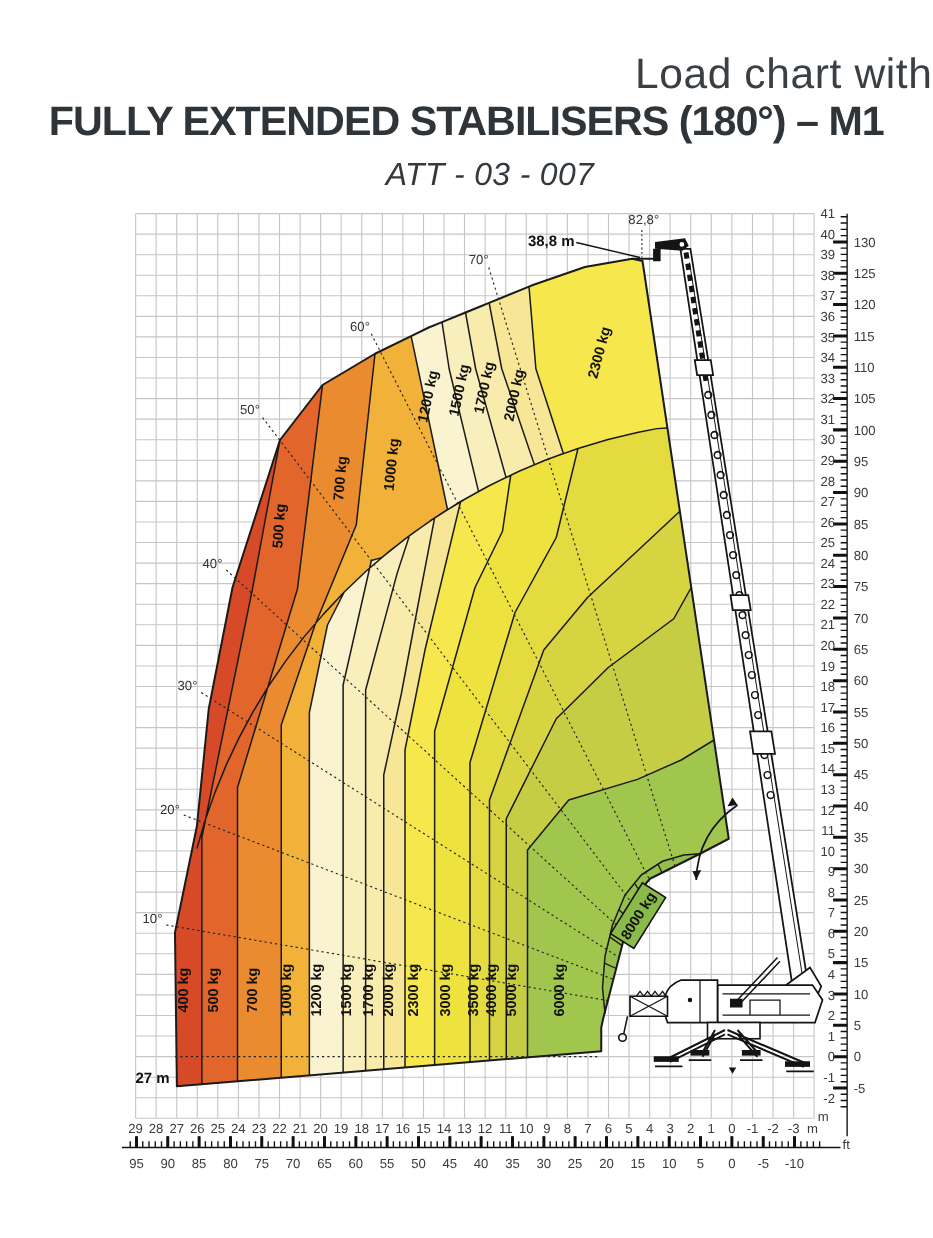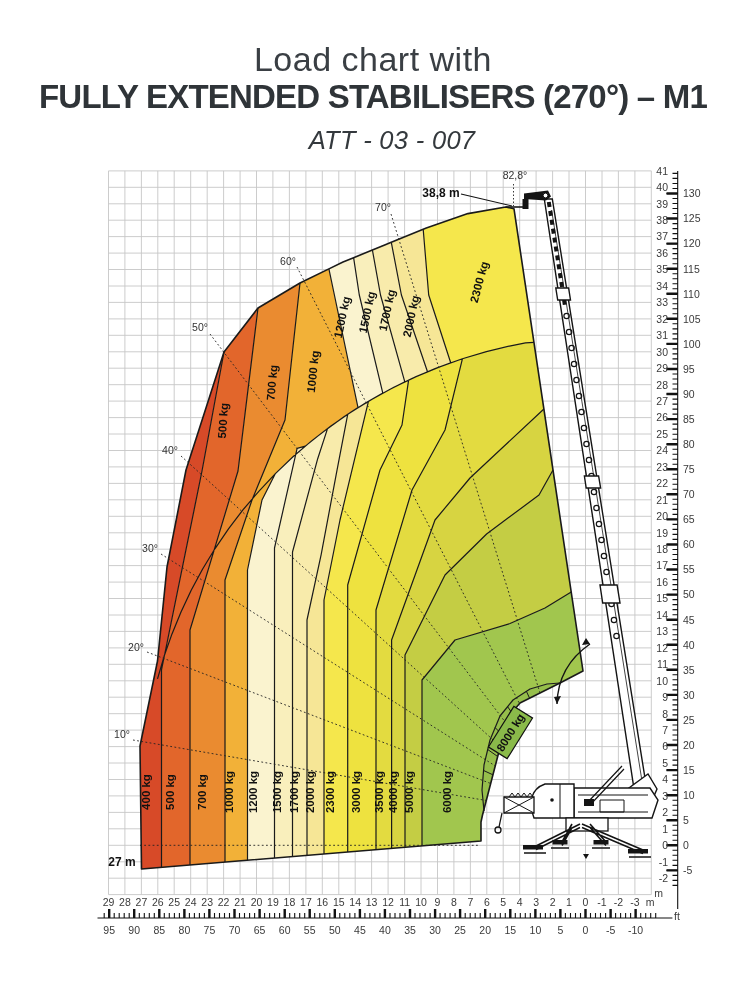--- a/index.html
+++ b/index.html
@@ -1,23 +1,23 @@
 <!DOCTYPE html>
 <html><head><meta charset="utf-8"><style>
 html,body{margin:0;padding:0;background:#fff;width:746px;height:990px;overflow:hidden}
 *{font-family:"Liberation Sans",sans-serif}
-.t1{position:absolute;top:40px;left:0;width:746px;text-align:center;font-size:34px;letter-spacing:0.5px;color:#3a3f44}
+.t1{position:absolute;top:40px;left:0;width:746px;text-align:right;font-size:34px;letter-spacing:0.5px;color:#3a3f44}
 .t2{position:absolute;top:78px;left:0;width:746px;text-align:center;font-size:33px;font-weight:bold;color:#2f3438;letter-spacing:-0.8px}
 .t3{position:absolute;top:126px;left:19px;width:746px;text-align:center;font-size:25.5px;letter-spacing:0.3px;font-style:italic;color:#34393d}
 </style></head>
 <body>
 
 <div class="t1">Load chart with</div>
 
-<div class="t2">FULLY EXTENDED STABILISERS (270°) – M1</div>
+<div class="t2">FULLY EXTENDED STABILISERS (180°) – M1</div>
 
 <div class="t3">ATT - 03 - 007</div>
 
 <svg width="746" height="990" viewBox="0 0 746 990" style="position:absolute;top:0;left:0">
 
 <path d="M651.3 170.9V894.6 M634.9 170.9V894.6 M618.4 170.9V894.6 M602.0 170.9V894.6 M585.5 170.9V894.6 M569.0 170.9V894.6 M552.6 170.9V894.6 M536.1 170.9V894.6 M519.7 170.9V894.6 M503.2 170.9V894.6 M486.8 170.9V894.6 M470.4 170.9V894.6 M453.9 170.9V894.6 M437.5 170.9V894.6 M421.0 170.9V894.6 M404.6 170.9V894.6 M388.1 170.9V894.6 M371.6 170.9V894.6 M355.2 170.9V894.6 M338.8 170.9V894.6 M322.3 170.9V894.6 M305.9 170.9V894.6 M289.4 170.9V894.6 M272.9 170.9V894.6 M256.5 170.9V894.6 M240.1 170.9V894.6 M223.6 170.9V894.6 M207.2 170.9V894.6 M190.7 170.9V894.6 M174.2 170.9V894.6 M157.8 170.9V894.6 M141.4 170.9V894.6 M124.9 170.9V894.6 M108.5 170.9V894.6 M108.5 894.6H651.3 M108.5 878.2H651.3 M108.5 861.8H651.3 M108.5 845.3H651.3 M108.5 828.8H651.3 M108.5 812.4H651.3 M108.5 795.9H651.3 M108.5 779.5H651.3 M108.5 763.0H651.3 M108.5 746.6H651.3 M108.5 730.1H651.3 M108.5 713.7H651.3 M108.5 697.2H651.3 M108.5 680.8H651.3 M108.5 664.3H651.3 M108.5 647.9H651.3 M108.5 631.4H651.3 M108.5 615.0H651.3 M108.5 598.5H651.3 M108.5 582.1H651.3 M108.5 565.6H651.3 M108.5 549.2H651.3 M108.5 532.8H651.3 M108.5 516.3H651.3 M108.5 499.8H651.3 M108.5 483.4H651.3 M108.5 466.9H651.3 M108.5 450.5H651.3 M108.5 434.0H651.3 M108.5 417.6H651.3 M108.5 401.1H651.3 M108.5 384.7H651.3 M108.5 368.2H651.3 M108.5 351.8H651.3 M108.5 335.3H651.3 M108.5 318.9H651.3 M108.5 302.4H651.3 M108.5 286.0H651.3 M108.5 269.5H651.3 M108.5 253.1H651.3 M108.5 236.6H651.3 M108.5 220.2H651.3 M108.5 203.8H651.3 M108.5 187.3H651.3 M108.5 170.9H651.3" stroke="#c6c6c6" stroke-width="0.9" fill="none"></path>
 
 <path d="M141.5,869.0 140.0,746.0 157.5,661.0 167.0,567.0 186.0,470.0 224.0,352.0 224.0,352.0 202.0,471.0 161.5,670.0 161.5,867.4 Z" fill="#d74a28" stroke="none"></path>
 
 <path d="M161.5,867.4 161.5,670.0 202.0,471.0 224.0,352.0 258.0,308.0 258.0,308.0 238.0,471.0 190.0,630.0 190.0,865.0 Z" fill="#e2662b" stroke="none"></path>

